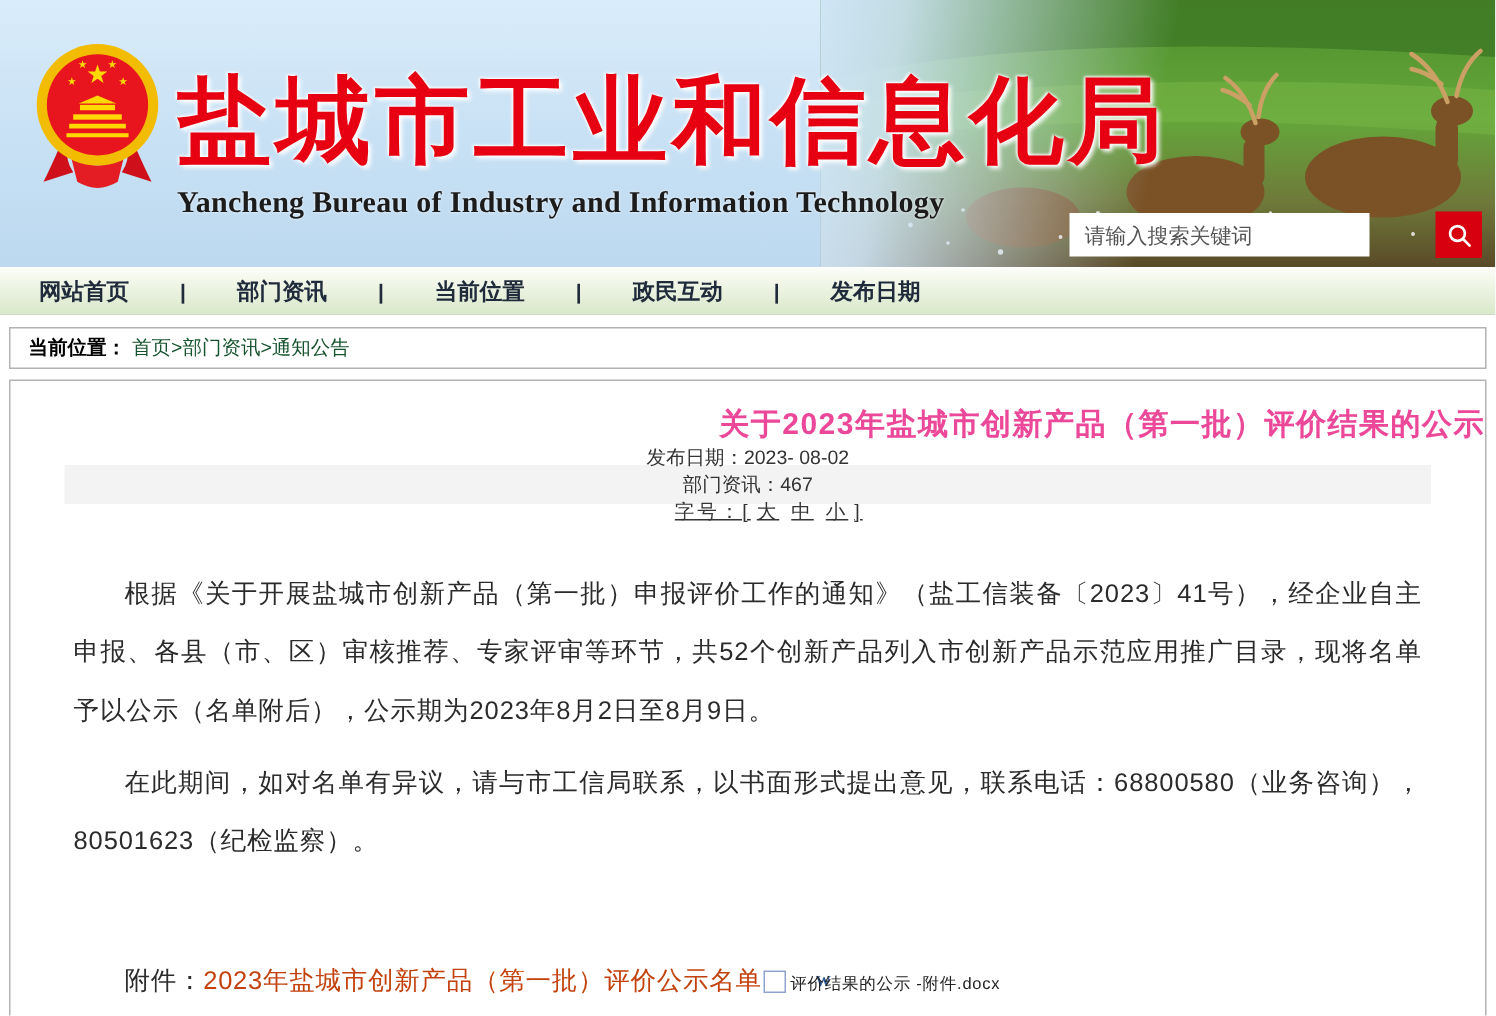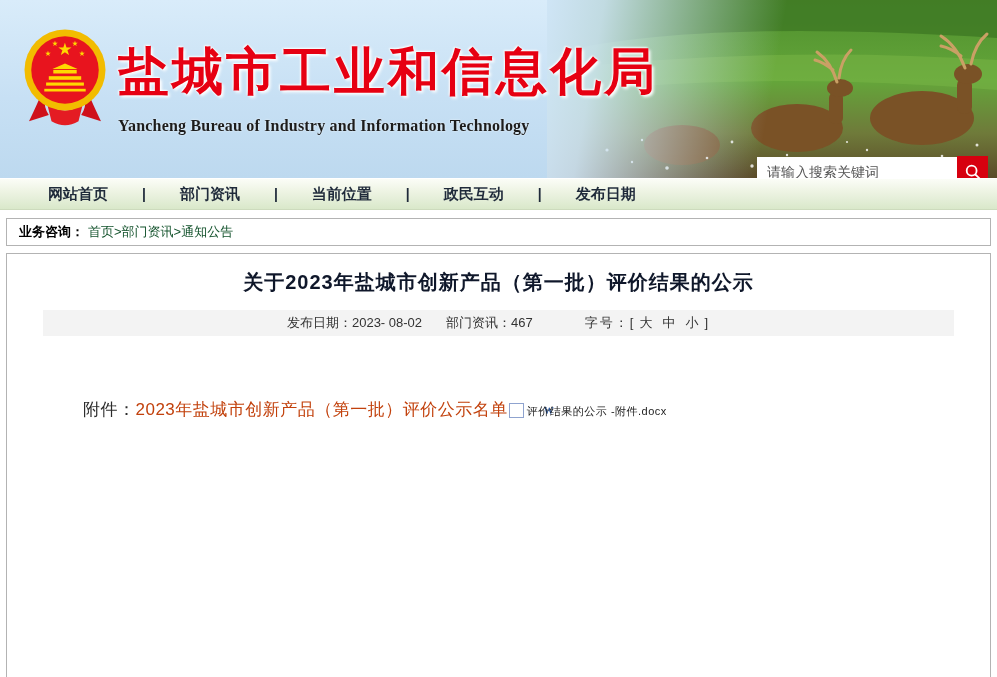--- a/index.html
+++ b/index.html
@@ -8,54 +8,54 @@
 
   
   .header { position:relative; width:997px; height:178px;
     background:linear-gradient(180deg,#d9ecfa 0%,#c7e0f4 55%,#bdd9ef 100%); overflow:hidden; }
   .photo { position:absolute; top:0; right:0; width:450px; height:178px; }
   .photo svg { display:block; width:100%; height:100%; }
   .photo-fade { position:absolute; top:0; right:0; width:450px; height:178px;
     background:linear-gradient(100deg,#cfe5f6 0%,rgba(207,229,246,.9) 12%,rgba(207,229,246,0) 50%); }
   .emblem { position:absolute; left:20px; top:22px; width:90px; height:112px; }
   .titles { position:absolute; left:118px; top:38px; }
-  .title-cn { font-size:51px; font-weight:900; color:#e60012; letter-spacing:3px;
+  .title-cn { font-size:63px; font-weight:900; color:#e60012; letter-spacing:3px;
     text-shadow:0 0 2px #fff,2px 2px 3px rgba(255,255,255,.95),-1px -1px 2px rgba(255,255,255,.9);
     font-family:"Liberation Sans","DejaVu Sans",sans-serif; }
-  .title-en { margin-top:10px; font-size:16px; font-weight:bold; color:#1c1c1c;
+  .title-en { margin-top:0; font-size:20px; font-weight:bold; color:#1c1c1c;
     font-family:"Liberation Serif","DejaVu Serif",serif; letter-spacing:.2px;
     text-shadow:0 0 2px rgba(255,255,255,.9); }
-  .searchbar { position:absolute; top:156px; right:9px; height:31px; display:flex; }
+  .searchbar { position:absolute; top:141px; right:9px; height:31px; display:flex;gap:44px; }
   .search-input { width:200px; height:29px; margin-top:1px; border:none; outline:none;
     padding:0 10px; font-size:14px; color:#333; background:#fff; }
   .search-input::placeholder { color:#555; }
   .search-btn { width:31px; height:31px; background:#d7000f; border:none; cursor:pointer;
     display:flex; align-items:center; justify-content:center; }
 
   
   .nav { width:997px; height:31px; margin-top:1px;
     background:linear-gradient(180deg,#fbfdf7 0%,#eef4e4 40%,#d9e8ca 100%);
-    border-bottom:1px solid #cddbbd; display:flex; align-items:center; padding-left:48px; }
+    border-bottom:1px solid #cddbbd; display:flex; align-items:center; padding-left:26px; }
   .nav-item { font-size:15px; font-weight:bold; color:#1f2a3a; cursor:pointer; text-decoration:none; }
   .nav-sep { color:#1f2a3a; font-weight:bold; margin:0 34px; font-size:14px; }
 
   
   .crumb-box { width:985px; margin:8px 6px 0 6px; border:1px solid #b3b3b3; background:#fff;
     height:28px; display:flex; align-items:center; padding-left:12px; font-size:13px; }
   .crumb-label { font-weight:bold; color:#000; }
   .crumb-path { color:#14532d; margin-left:4px; cursor:pointer; }
 
   
   .main-box { width:985px; margin:7px 6px 0 6px; border:1px solid #b3b3b3; background:#fff;
     height:480px; padding-top:15px; }
-  .art-title { text-align:center; font-size:20px; font-weight:bold; color:#0f172a; letter-spacing:1px; }
+  .art-title { text-align:right; font-size:20px; font-weight:bold; color:#ec4899; letter-spacing:1px; }
   .meta-bar { margin:14px 36px 0 36px; background:#f3f3f3; height:26px;
-    display:flex; align-items:center; justify-content:center; font-size:13px; color:#333; }
+    display:flex; align-items:center; justify-content:center; font-size:13px; color:#333;flex-direction:column; }
   .meta-item { margin:0 12px; }
-  .font-sizer { letter-spacing:2px; }
+  .font-sizer { letter-spacing:2px;text-decoration:underline; }
   .font-link { cursor:pointer; margin:0 4px; color:#333; }
   .body-text { margin:40px 42px 0 42px; }
   .body-text p { font-size:17px; color:#2b2b2b; line-height:39px; text-indent:2em;
     letter-spacing:.6px; text-align:justify; margin-bottom:9px; }
   .attach-row { margin:62px 42px 0 42px; font-size:17px; color:#2b2b2b; text-indent:2em;
     display:block; letter-spacing:.5px; }
   .attach-link { color:#c2410c; text-decoration:none; cursor:pointer; }
   .word-icon { display:inline-block; width:15px; height:15px; border:1px solid #8fa3cf;
     background:#fff; color:#2b579a; font-size:10px; font-weight:bold; text-align:center;
     line-height:13px; vertical-align:middle; margin:0 3px 0 1px; font-family:"Liberation Serif",serif; }
@@ -153,36 +153,40 @@
   <a class="nav-item">部门资讯</a>
   <span class="nav-sep">|</span>
   <a class="nav-item">当前位置</a>
   <span class="nav-sep">|</span>
   <a class="nav-item">政民互动</a>
   <span class="nav-sep">|</span>
   <a class="nav-item">发布日期</a>
 </div>
 
 <div class="crumb-box">
-  <span class="crumb-label">业务咨询：</span>
+  <span class="crumb-label">当前位置：</span>
   <span class="crumb-path">首页&gt;部门资讯&gt;通知公告</span>
 </div>
 
 <div class="main-box">
   <div class="art-title">关于2023年盐城市创新产品（第一批）评价结果的公示</div>
 
   <div class="meta-bar">
     <span class="meta-item">
       <span>发布日期：</span><span>2023- 08-02</span>
     </span>
     <span class="meta-item">
       <span>部门资讯：</span><span>467</span>
     </span>
     <span class="meta-item font-sizer" style="margin-left:40px;">
       <span>字号：[</span><a class="font-link">大</a><a class="font-link">中</a><a class="font-link">小</a><span>]</span>
     </span>
   </div>
 
+  <div class="body-text">
+    <p>根据《关于开展盐城市创新产品（第一批）申报评价工作的通知》（盐工信装备〔2023〕41号），经企业自主申报、各县（市、区）审核推荐、专家评审等环节，共52个创新产品列入市创新产品示范应用推广目录，现将名单予以公示（名单附后），公示期为2023年8月2日至8月9日。</p>
+    <p>在此期间，如对名单有异议，请与市工信局联系，以书面形式提出意见，联系电话：68800580（业务咨询），80501623（纪检监察）。</p>
+  </div>
 
   <div class="attach-row">
     <span>附件：</span><a class="attach-link">2023年盐城市创新产品（第一批）评价公示名单</a><span class="word-icon">W</span><a class="attach-file">评价结果的公示 -附件.docx</a>
   </div>
 </div>
 
 </body></html>

